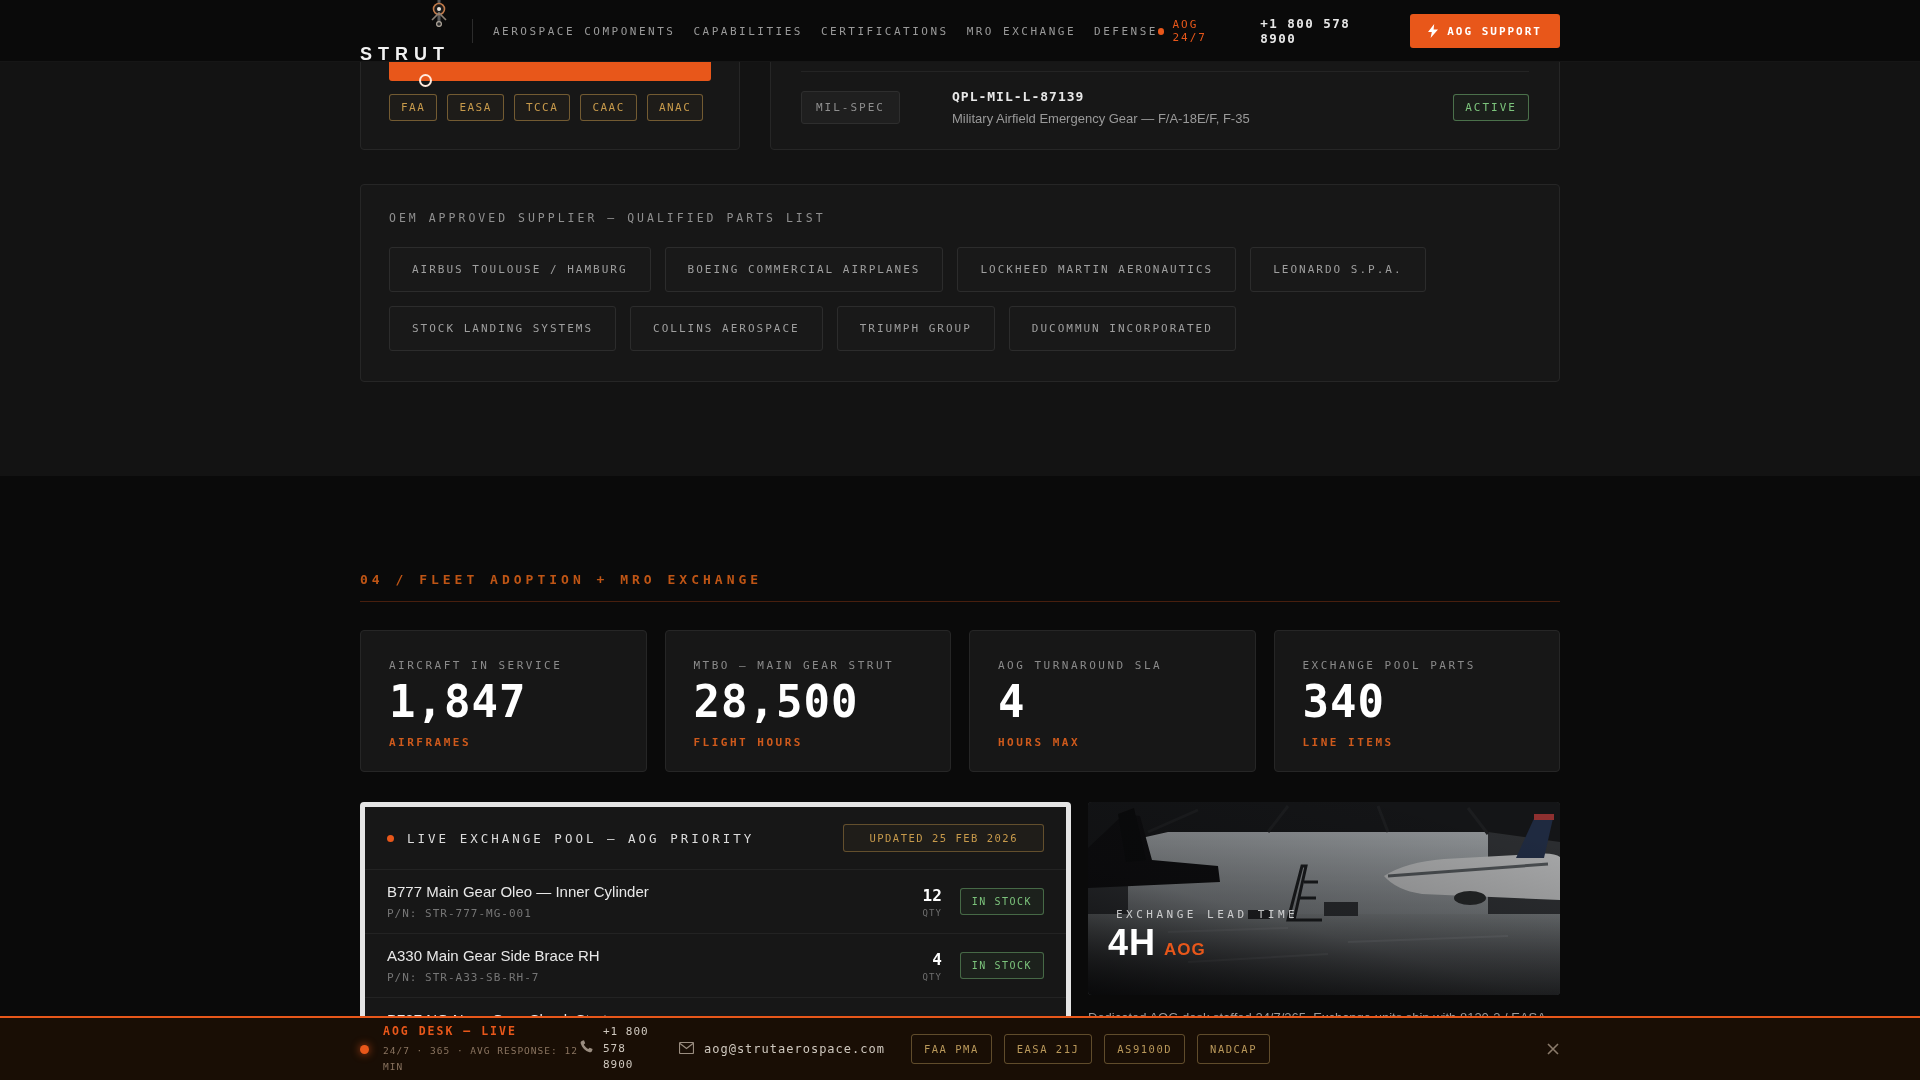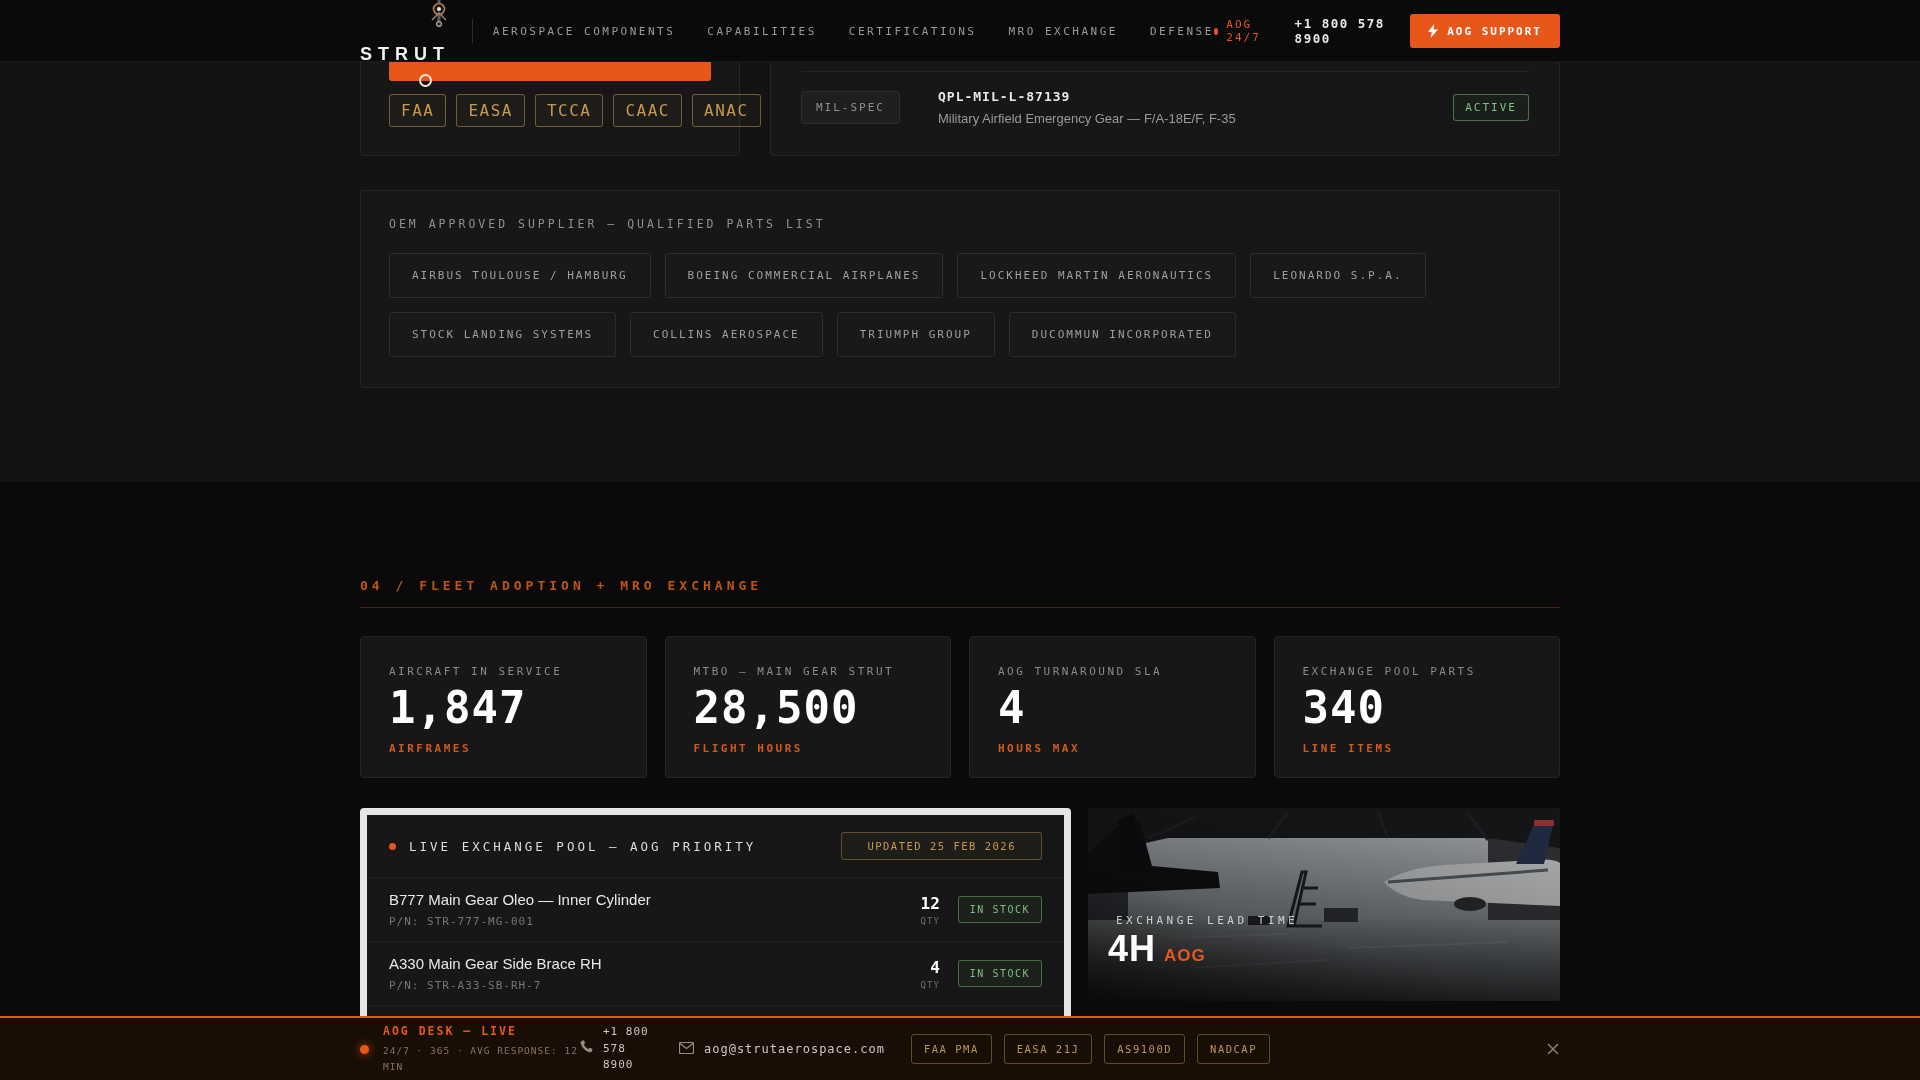--- a/index.html
+++ b/index.html
@@ -7,21 +7,21 @@
   body { font-family:"Liberation Sans", sans-serif; }
   .container { width:1200px; margin:0 auto; }
 
   
   .nav { position:fixed; top:0; left:0; right:0; height:62px; background:#0a0a0a; z-index:50;
          border-bottom:1px solid #161616; }
   .nav-inner { width:1200px; margin:0 auto; height:62px; display:flex; align-items:center; }
   .brand { display:flex; align-items:flex-end; gap:12px;flex-direction:column; }
   .brand-name { color:#f2f2f2; font-weight:bold; font-size:18px; letter-spacing:6px; }
   .nav-divider { width:1px; height:24px; background:#2c2c2c; margin:0 20px 0 22px; }
-  .nav-links { display:flex; align-items:center; gap:32px; }
+  .nav-links { display:flex; align-items:center; gap:18px; }
   .nav-link { font-family:"DejaVu Sans Mono", monospace; font-size:11px; color:#9a9a9a;
               letter-spacing:2.5px; cursor:pointer; white-space:nowrap; }
   .nav-right { margin-left:auto; display:flex; align-items:center; gap:24px; }
   .aog-live { display:flex; align-items:center; gap:8px; font-family:"DejaVu Sans Mono", monospace;
               font-size:11px; color:#e8571a; letter-spacing:2px; }
   .dot { width:7px; height:7px; border-radius:50%; background:#e8571a; }
   .nav-phone { font-family:"DejaVu Sans Mono", monospace; font-size:12.5px; color:#e8e8e8;
                letter-spacing:1.5px; font-weight:bold; cursor:pointer; }
   .nav-cta { display:flex; align-items:center; gap:9px; background:#e8571a; color:#fff;
              font-family:"DejaVu Sans Mono", monospace; font-size:11px; font-weight:bold;
@@ -30,29 +30,29 @@
   
   .top-section { background:#131313; padding-bottom:94px; }
   .top-grid { display:flex; gap:30px; padding-top:20px; }
   .cert-card { width:380px; background:#171717; border:1px solid #262626; border-radius:4px;
                padding:0 28px 28px; }
   .partial-btn { position:relative; height:58px; background:#e8571a; border-radius:3px;
                  margin-top:2px; cursor:pointer; }
   .partial-icon { position:absolute; left:30px; top:51px; width:13px; height:13px;
                   border:2px solid #ffe9dd; border-radius:50%; }
   .cert-badges { display:flex; gap:10px; margin-top:13px; }
-  .badge-gold { font-family:"DejaVu Sans Mono", monospace; font-size:16px; color:#c79a4b;
+  .badge-gold { font-family:"DejaVu Sans Mono", monospace; font-size:11px; color:#c79a4b;
                 letter-spacing:1.5px; border:1px solid rgba(199,154,75,.5); border-radius:3px;
                 padding:6px 11px; background:rgba(199,154,75,.04); }
   .spec-card { flex:1; background:#171717; border:1px solid #262626; border-radius:4px; padding:0 30px; }
   .spec-spacer { height:50px; }
   .spec-row { border-top:1px solid #242424; padding:17px 0; display:flex; align-items:center; }
   .spec-tag { font-family:"DejaVu Sans Mono", monospace; font-size:11px; color:#8f8f8f;
               letter-spacing:2px; background:#1f1f1f; border:1px solid #2e2e2e; border-radius:3px;
-              padding:9px 14px; margin-right:22px; }
+              padding:9px 14px; margin-right:36px; }
   .spec-main { flex:1;margin-left:16px; }
   .spec-code { font-family:"DejaVu Sans Mono", monospace; font-size:13px; font-weight:bold;
                color:#e8e8e8; letter-spacing:1px; }
   .spec-desc { font-size:13px; color:#9a9a9a; margin-top:7px; }
   .badge-green { font-family:"DejaVu Sans Mono", monospace; font-size:11px; color:#7cc47c;
                  letter-spacing:2px; border:1px solid rgba(124,196,124,.5); border-radius:3px;
                  padding:6px 11px; background:rgba(124,196,124,.05); }
 
   .oem-card { margin-top:34px; background:#171717; border:1px solid #262626; border-radius:4px;
               padding:26px 28px 30px; }
@@ -70,21 +70,21 @@
   .section-rule { border:none; border-top:1px solid rgba(232,87,26,.28); margin-top:14px; }
   .stats-grid { display:grid; grid-template-columns:repeat(4,1fr); gap:18px; margin-top:28px; }
   .stat-card { background:#171717; border:1px solid #262626; border-radius:4px; padding:28px 28px 26px; height:142px; }
   .stat-label { font-family:"DejaVu Sans Mono", monospace; font-size:11px; color:#8a8a8a; letter-spacing:2.5px; }
   .stat-value { font-family:"DejaVu Sans Mono", monospace; font-size:44px; font-weight:bold;
                 color:#fff; margin-top:8px; line-height:1; letter-spacing:1px; }
   .stat-unit { font-family:"DejaVu Sans Mono", monospace; font-size:11px; color:#cf5a1c;
                letter-spacing:2.5px; margin-top:12px; font-weight:bold; }
 
   .pool-row-wrap { display:flex; gap:17px; margin-top:30px; align-items:flex-start; }
-  .pool-card { width:711px; background:#171717; border:7px solid #e5e5e5; border-radius:4px; }
+  .pool-card { width:711px; background:#171717; border:5px solid #e5e5e5; border-radius:4px; }
   .pool-head { display:flex; align-items:center; padding:17px 22px; }
   .pool-title { font-family:"DejaVu Sans Mono", monospace; font-size:12.5px; color:#dcdcdc;
                 letter-spacing:3px; margin-left:13px; flex:1; }
   .updated-badge { font-family:"DejaVu Sans Mono", monospace; font-size:10.5px; color:#c79a4b;
                    letter-spacing:1.5px; border:1px solid rgba(199,154,75,.4); border-radius:3px;
                    padding:7px 25px; background:rgba(199,154,75,.05); }
   .pool-row { display:flex; align-items:center; border-top:1px solid #232323; padding:13px 22px; }
   .part-main { flex:1; }
   .part-name { font-size:15px; color:#e8e8e8; }
   .part-pn { font-family:"DejaVu Sans Mono", monospace; font-size:11px; color:#767676;

